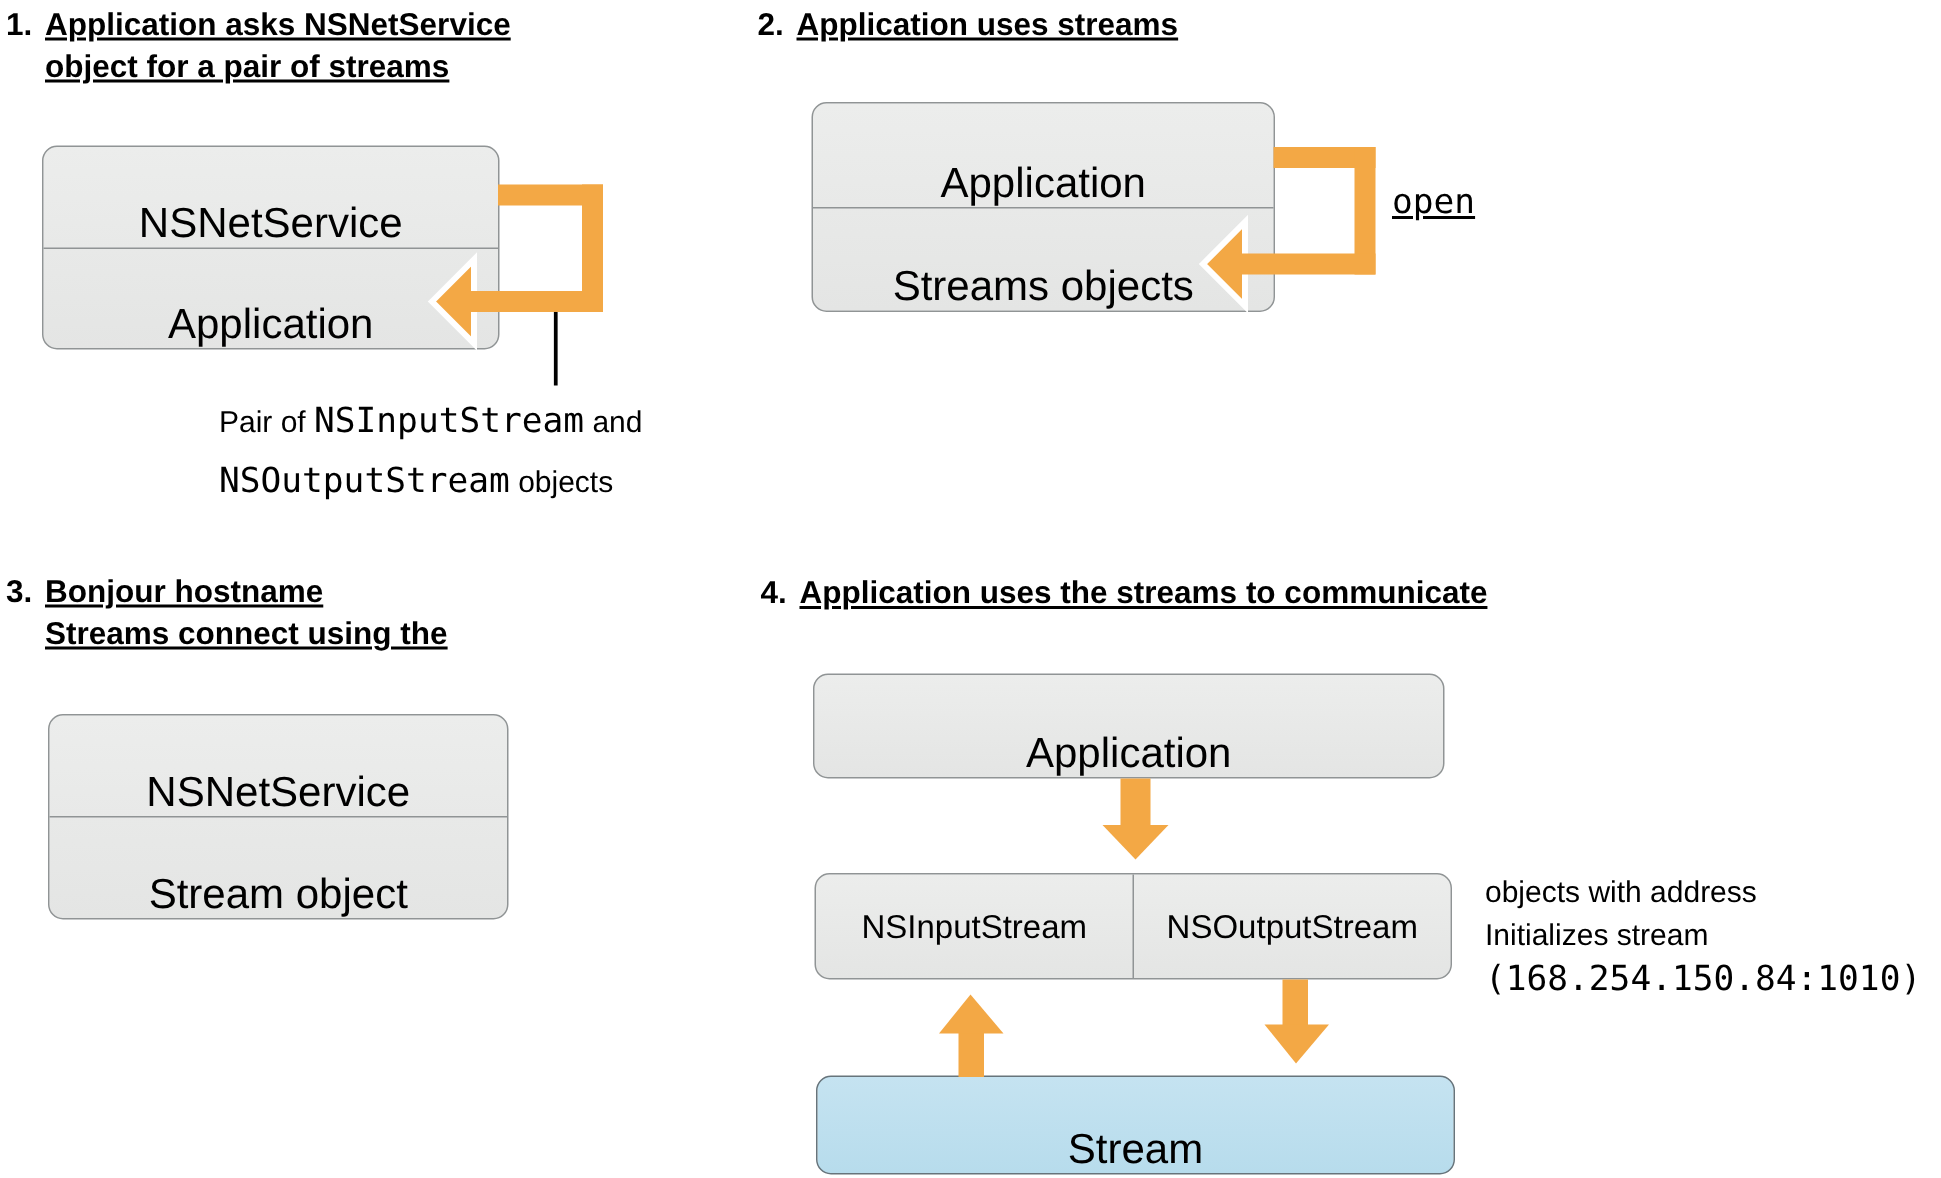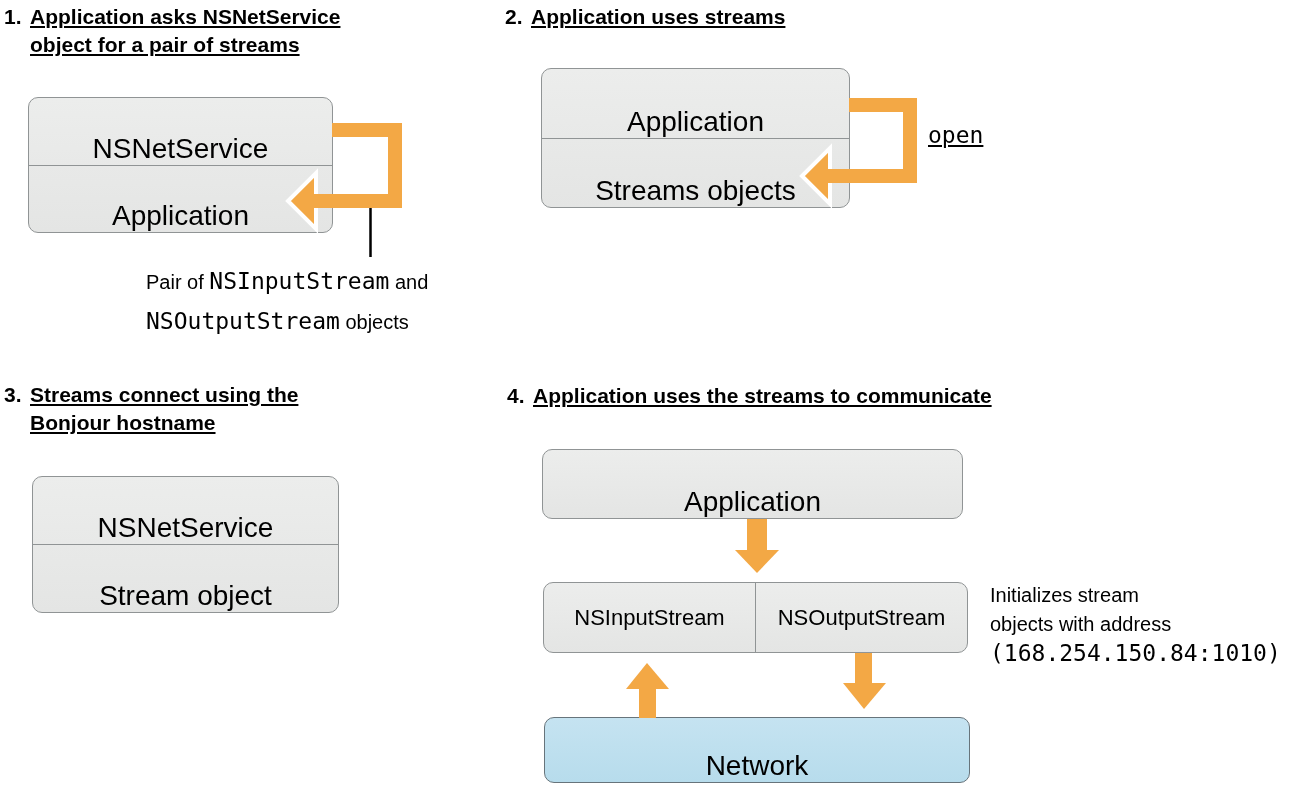--- a/index.html
+++ b/index.html
@@ -106,22 +106,22 @@
     <div class="row">
       <span>Streams objects</span>
     </div>
   </div>
 
   <div class="open-label mono">open</div>
 
   <div class="title" style="left:4px;top:381px;">
     <span class="num">3.</span>
     <div class="tlines">
+      <div>Bonjour hostname</div>
       <div>Streams connect using the</div>
-      <div>Bonjour hostname</div>
     </div>
   </div>
 
   <div class="gbox" style="left:32px;top:476px;width:307px;height:137px;">
     <div class="row">
       <span>NSNetService</span>
     </div>
     <div class="row">
       <span>Stream object</span>
     </div>
@@ -143,28 +143,28 @@
   <div class="gbox cols" style="left:543px;top:582px;width:425px;height:71px;">
     <div class="cell">
       <span>NSInputStream</span>
     </div>
     <div class="cell">
       <span>NSOutputStream</span>
     </div>
   </div>
 
   <div class="note">
+    <div>objects with address</div>
     <div>Initializes stream</div>
-    <div>objects with address</div>
     <div class="mono mono-line">(168.254.150.84:1010)</div>
   </div>
 
   <div class="gbox network" style="left:544px;top:717px;width:426px;height:66px;">
     <div class="row">
-      <span>Network</span>
+      <span>Stream</span>
     </div>
   </div>
 
   <svg class="overlay" width="1294" height="785" viewBox="0 0 1294 785">
 
     <g fill="#F3A845">
       <rect x="332" y="123" width="70" height="14"></rect>
       <rect x="388" y="123" width="14" height="85"></rect>
       <polygon points="288,201 316,173 316,229" stroke="#ffffff" stroke-width="4"></polygon>
       <rect x="314" y="194" width="88" height="14"></rect>

